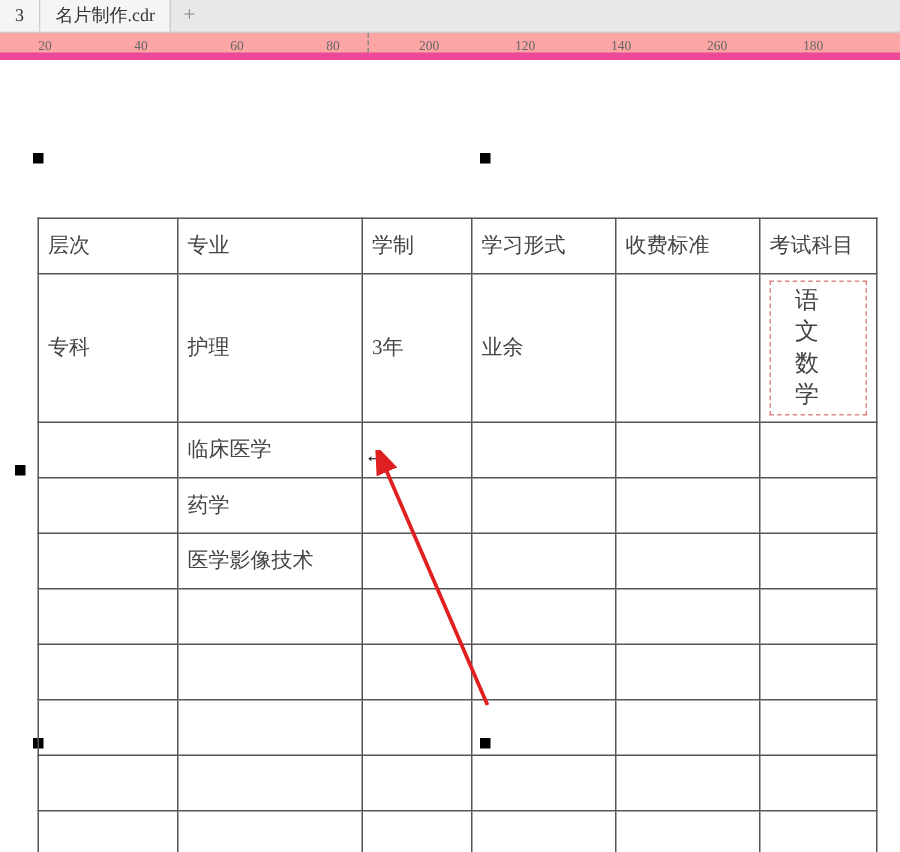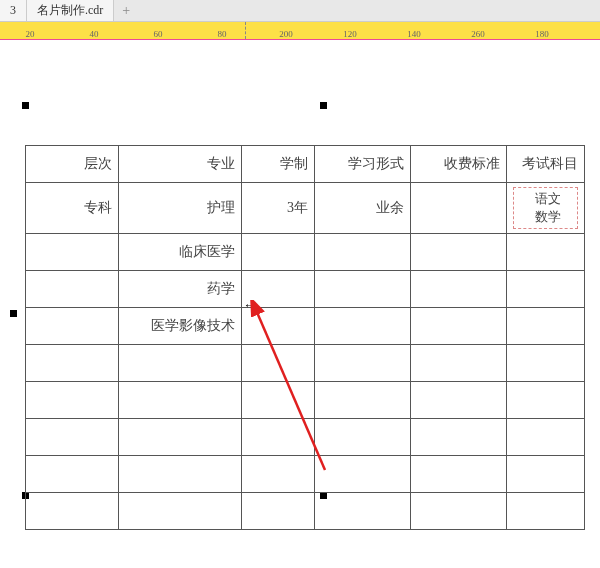--- a/index.html
+++ b/index.html
@@ -29,22 +29,22 @@
       background: #f5f5f5;
     }
     .tab-add {
       padding: 3px 8px;
       color: #888;
       font-size: 14px;
       cursor: pointer;
     }
     .ruler {
       height: 18px;
-      background: #fde047;
-      border-bottom: 1px solid #ec4899;
+      background: #fca5a5;
+      border-bottom: 5px solid #ec4899;
       position: relative;
       display: flex;
       align-items: flex-end;
       overflow: hidden;
     }
     .ruler-mark {
       position: absolute;
       bottom: 0;
       font-size: 9px;
       color: #666;
@@ -74,33 +74,33 @@
       left: 25px;
       border-collapse: collapse;
     }
     .table td {
       border: 1px solid #555;
       height: 37px;
       padding: 4px 6px;
       font-size: 14px;
       color: #444;
       vertical-align: middle;
-      text-align: right;
+      text-align: left;
     }
     .col1 { width: 93px; }
     .col2 { width: 123px; }
     .col3 { width: 73px; }
     .col4 { width: 96px; }
     .col5 { width: 96px; }
     .col6 { width: 78px; }
     .dashed-cell {
       border: 1px dashed #d88 !important;
       padding: 2px 16px;
       display: inline-block;
-      font-size: 13px;
+      font-size: 16px;
     }
     .resize-cursor {
       position: absolute;
       font-size: 13px;
       font-weight: bold;
       color: #000;
     }
     .arrow-line {
       position: absolute;
       pointer-events: none;

